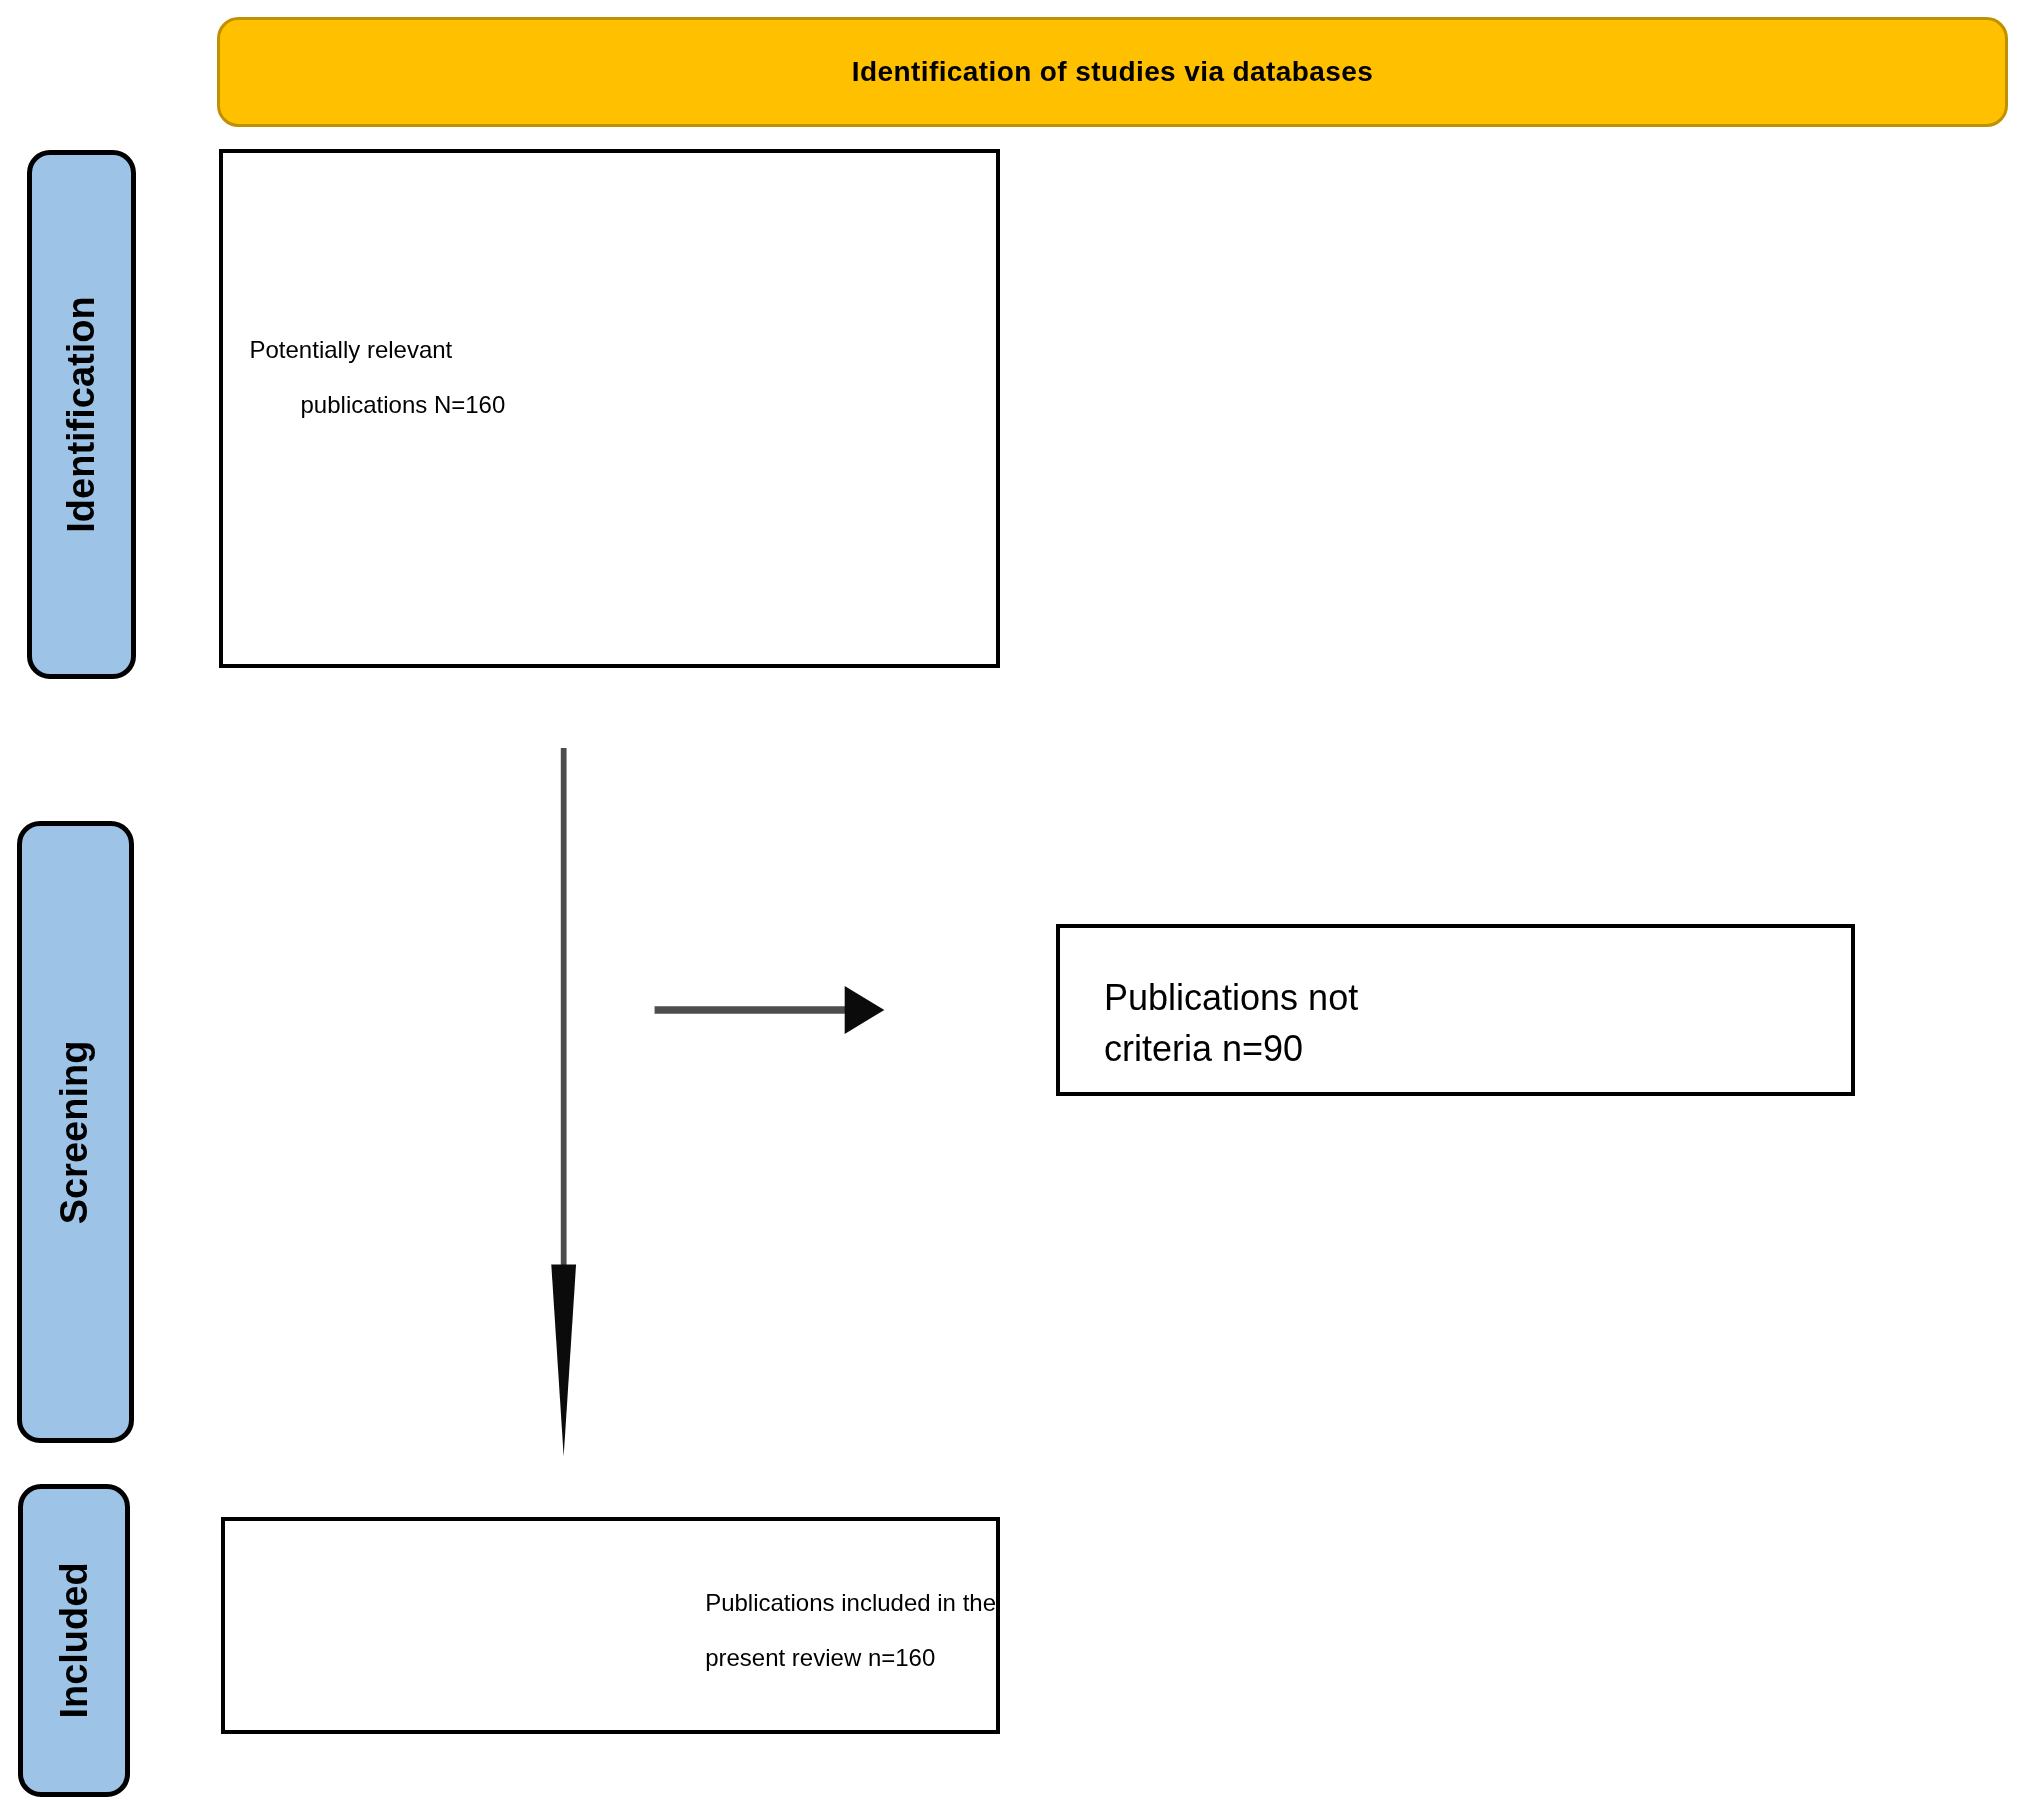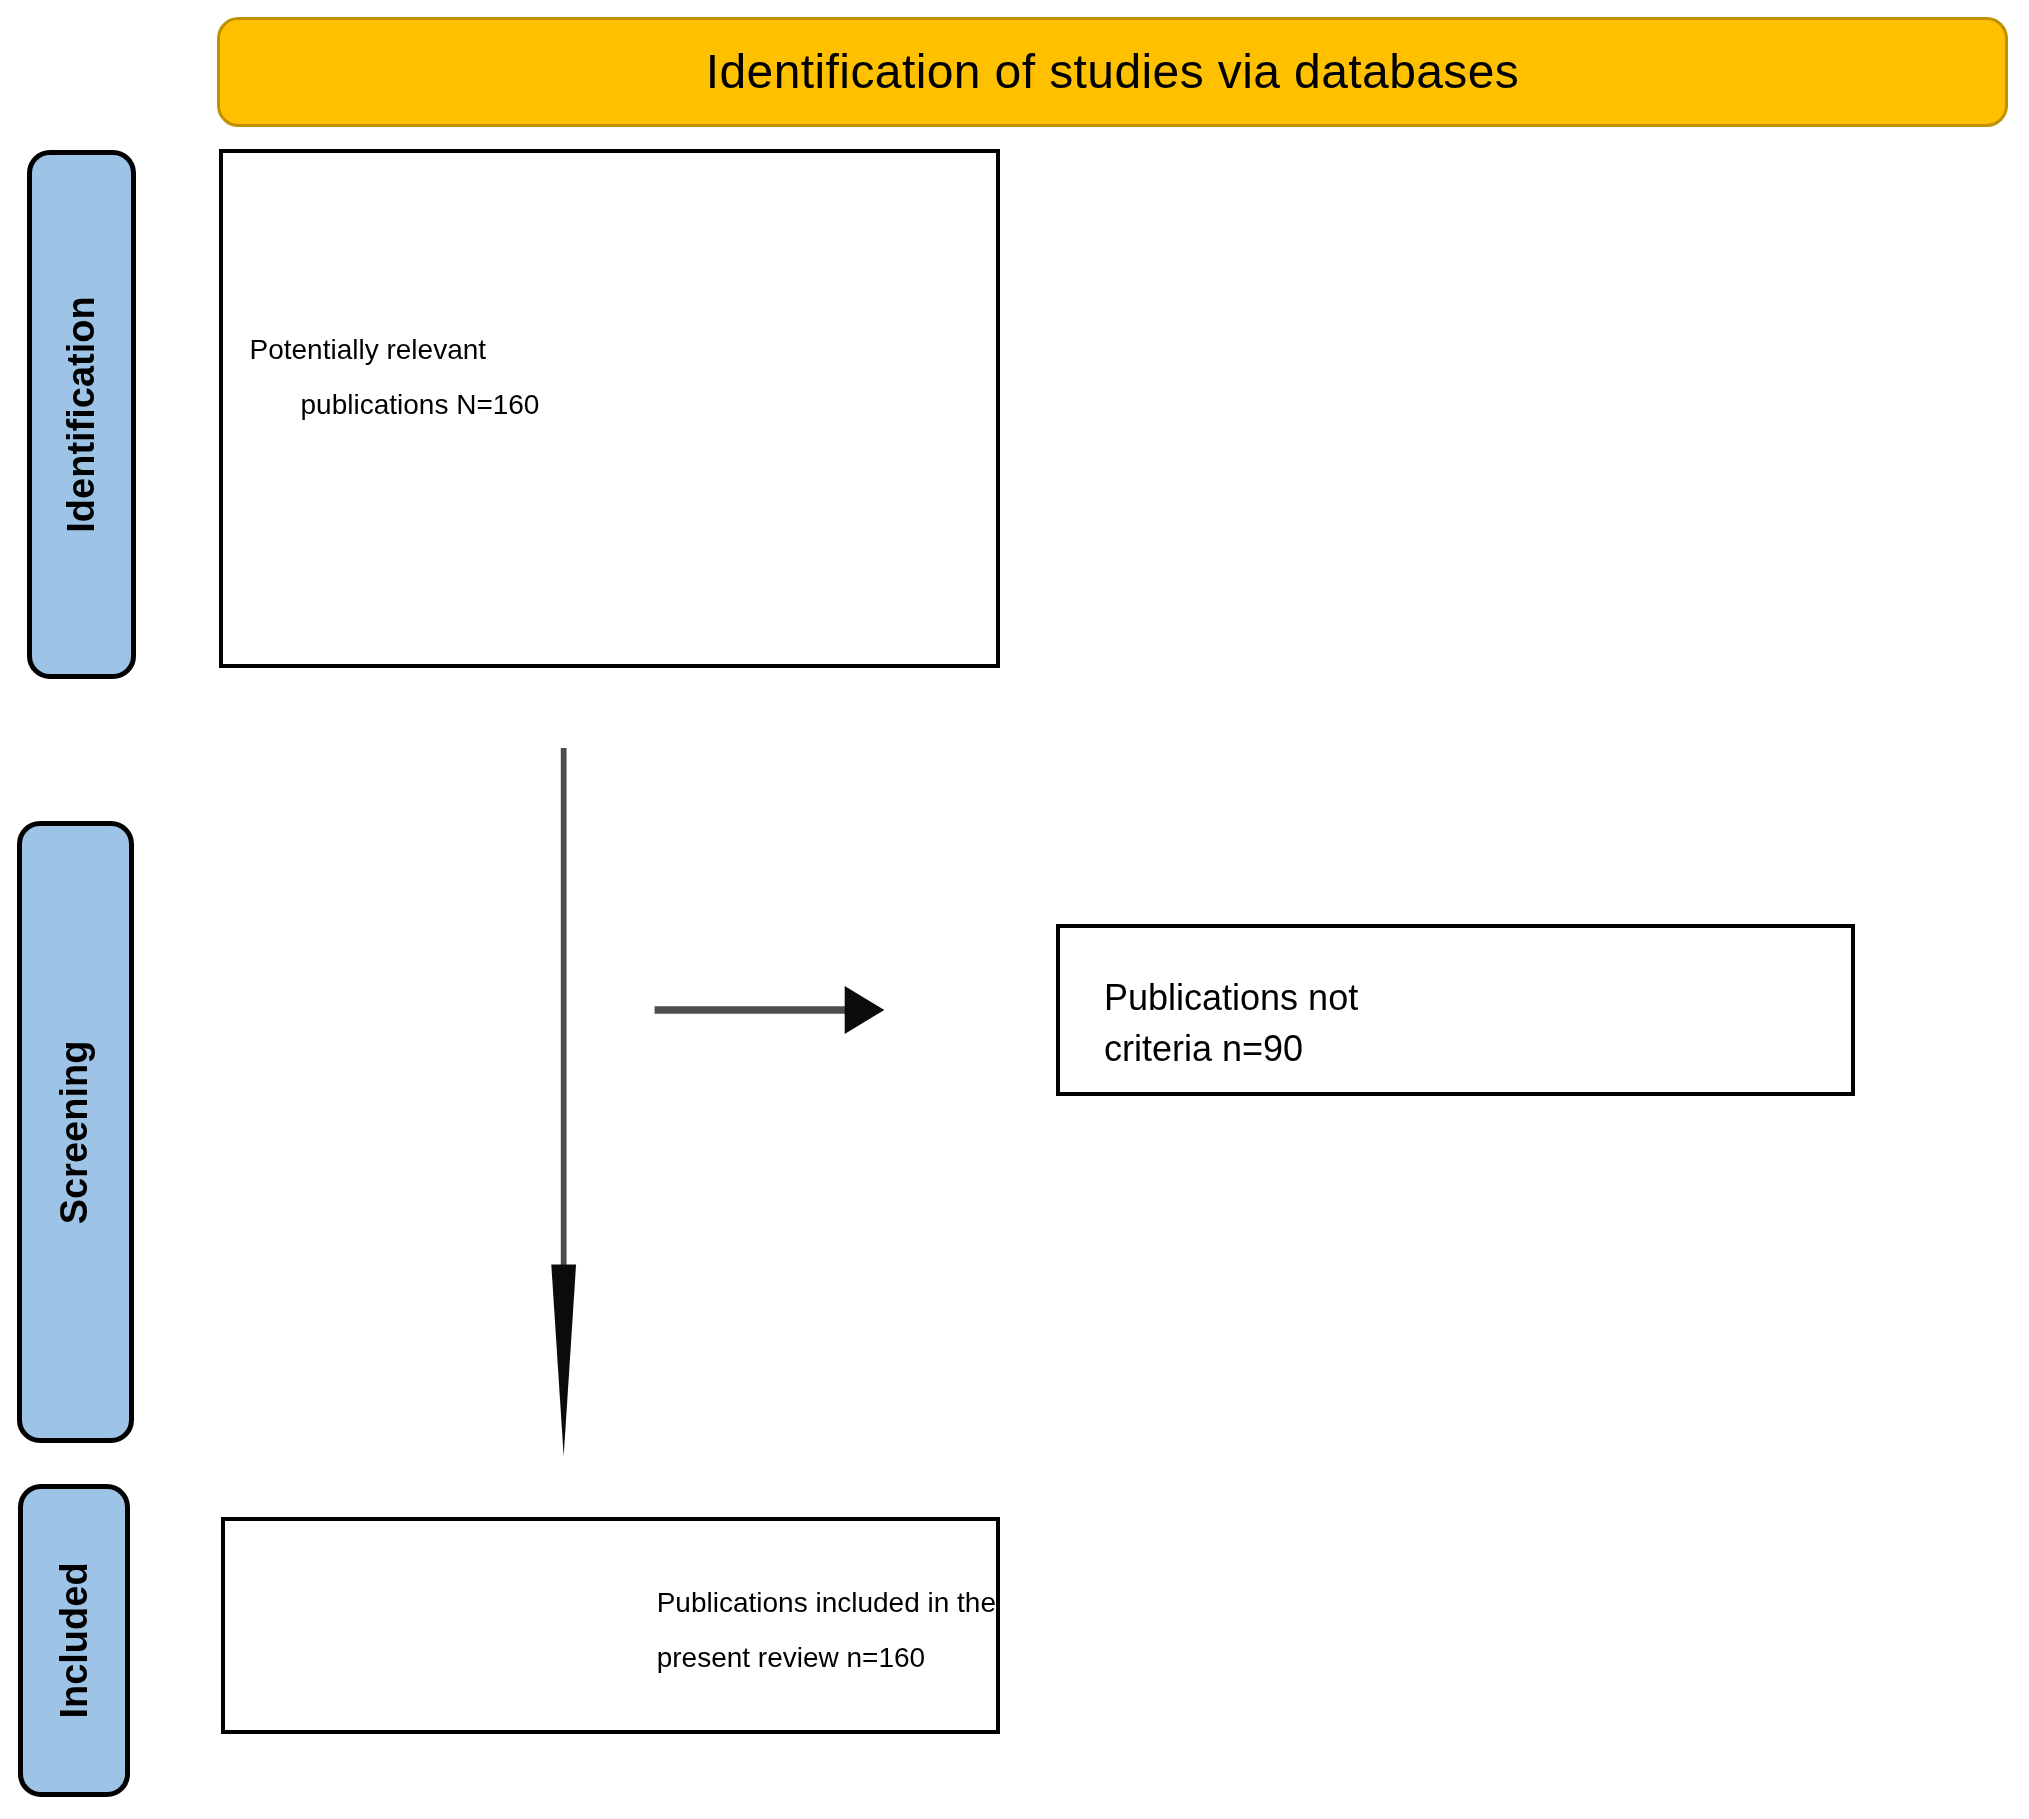--- a/index.html
+++ b/index.html
@@ -23,21 +23,21 @@
   }
   .header-banner {
     position: absolute;
     left: 217px; top: 16.5px; width: 1791px; height: 110px;
     background: var(--header-fill);
     border: 3.3px solid var(--header-border);
     border-radius: 21.5px;
     display: flex; align-items: center; justify-content: center;
   }
   .header-banner .title {
-    font-size: 48px; font-weight: normal; letter-spacing: 0.4px;
+    font-size: 28px; font-weight: bold; letter-spacing: 0.4px;
   }
   .stage {
     position: absolute;
     background: var(--stage-fill);
     border: 5px solid #000;
     border-radius: 23px;
     display: flex; align-items: center; justify-content: center;
     overflow: visible;
   }
   .stage .v-label {
@@ -47,21 +47,21 @@
   }
   .stage-identification { left: 27px;  top: 150px;  width: 109px; height: 529px; }
   .stage-screening      { left: 16.5px;  top: 821px;  width: 117px; height: 622px; }
   .stage-included       { left: 18px;  top: 1484px; width: 112px; height: 313px; }
   .flow-box {
     position: absolute;
     background: #ffffff;
     border: 4.1px solid var(--box-border);
   }
   .flow-box .text {
-    font-size: 28px; line-height: 55px;
+    font-size: 24px; line-height: 55px;
   }
   .box-potentially-relevant { left: 219px; top: 149px; width: 781px; height: 519px; padding: 169px 16.5px 0 26.5px; }
   .box-potentially-relevant .line2 { padding-left: 51px; }
   .box-not-matching {
     left: 1056px; top: 924px; width: 799px; height: 172px;
     display: flex; flex-direction: column; justify-content: center;
     padding-left: 44px;
   }
   .box-not-matching .text { font-size: 36px; line-height: 51px; margin-top: 26.5px; }
   .box-included-review {

